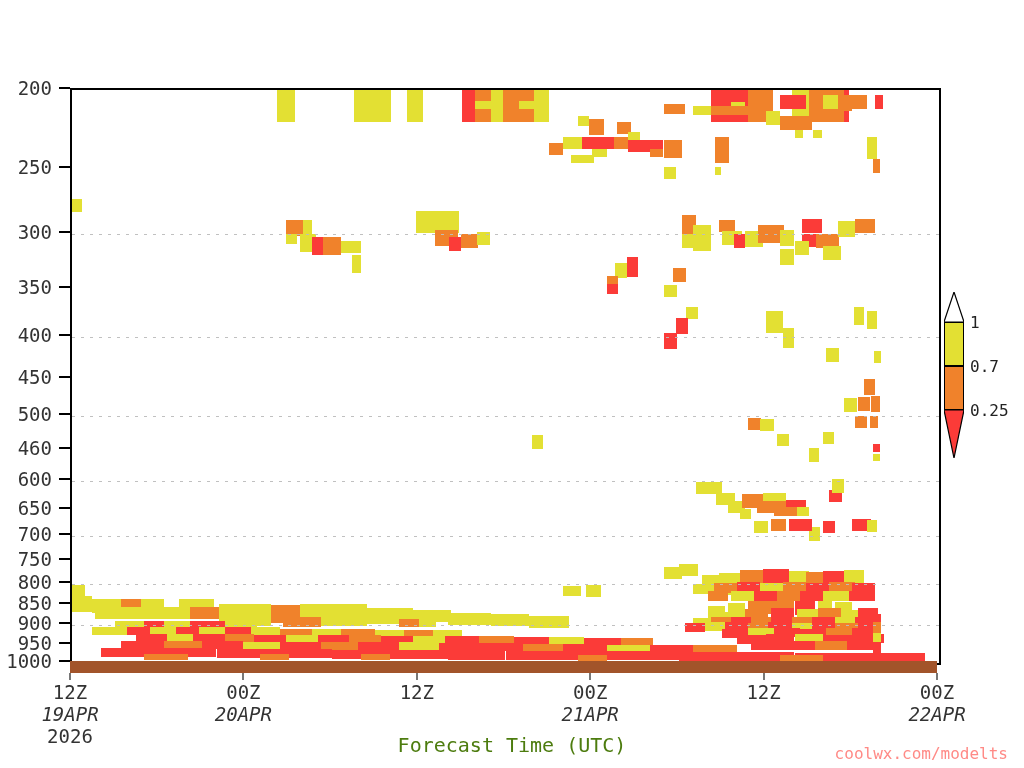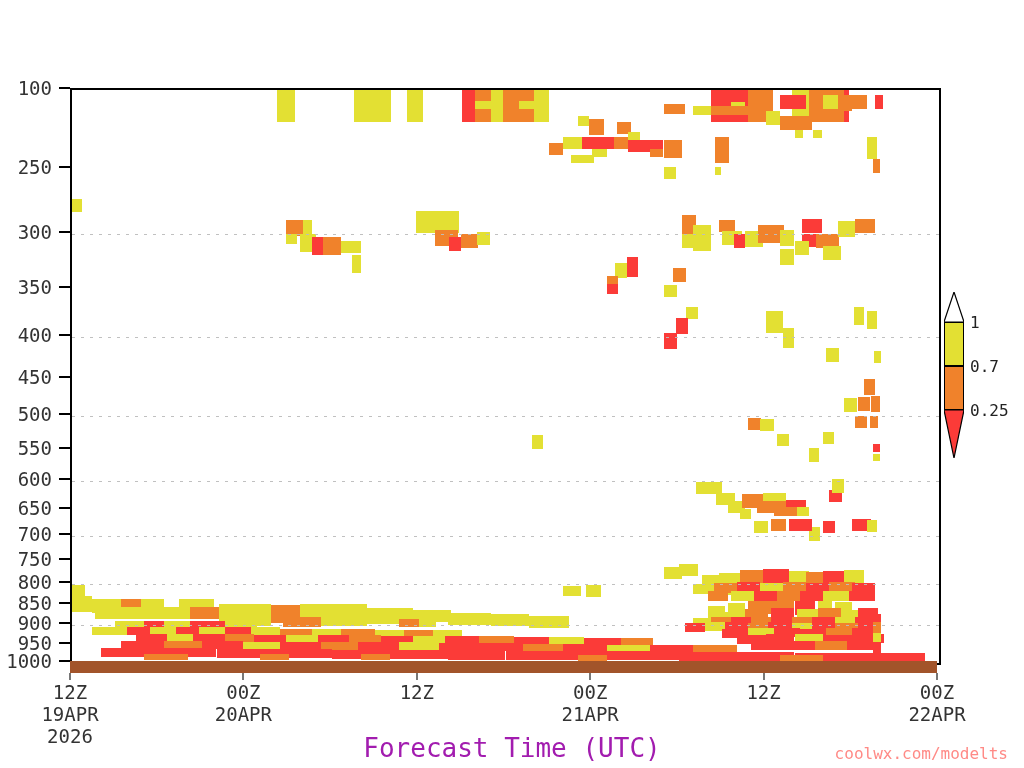--- a/index.html
+++ b/index.html
@@ -26,49 +26,49 @@
   .ylab{position:absolute;right:0;text-align:right;font-size:19px;color:#333;
         white-space:nowrap;transform:translateY(-50%);}
   #yaxis{position:absolute;left:0;top:0;width:70px;height:768px;}
   #ytk{position:absolute;left:70px;top:88px;width:14px;height:573px;}
   .ytk{position:absolute;left:0;width:11px;height:2px;background:#000;}
 
   
   .xtk{position:absolute;width:2px;height:7px;background:#777;top:673px;}
   .xlab{position:absolute;top:681px;font-size:19px;color:#333;white-space:nowrap;
         transform:translateX(-50%);text-align:center;}
-  .xlab .l2{display:block;}
+  .xlab .l2{display:block;font-style:italic;}
   .xlab .l3{display:block;}
 
   .axtitle{position:absolute;left:0;top:733px;width:1024px;text-align:center;
-           font-size:26px;color:#a21caf;}
+           font-size:20px;color:#4d7c0f;}
   .credit{position:absolute;right:16px;top:744px;font-size:16px;color:#ff8a86;}
 
   
   #cbar{position:absolute;left:944px;top:322px;width:20px;height:134px;}
   .cbseg{position:absolute;left:0;width:20px;border:1px solid #000;box-sizing:border-box;}
   .cbarrow{position:absolute;left:0;width:0;height:0;}
   .cblab{position:absolute;left:26px;font-size:16px;color:#222;white-space:nowrap;
          transform:translateY(-50%);}
 </style>
 </head>
 <body>
 
 <div id="root">
 
 
   <div id="yaxis">
-      <div class="ylab" style="top: 88px; right: 18px;">100</div>
+      <div class="ylab" style="top: 88px; right: 18px;">200</div>
       <div class="ylab" style="top: 167.445px; right: 18px;">250</div>
       <div class="ylab" style="top: 232.356px; right: 18px;">300</div>
       <div class="ylab" style="top: 287.237px; right: 18px;">350</div>
       <div class="ylab" style="top: 334.778px; right: 18px;">400</div>
       <div class="ylab" style="top: 376.711px; right: 18px;">450</div>
       <div class="ylab" style="top: 414.222px; right: 18px;">500</div>
-      <div class="ylab" style="top: 448.155px; right: 18px;">550</div>
+      <div class="ylab" style="top: 448.155px; right: 18px;">460</div>
       <div class="ylab" style="top: 479.133px; right: 18px;">600</div>
       <div class="ylab" style="top: 507.631px; right: 18px;">650</div>
       <div class="ylab" style="top: 534.015px; right: 18px;">700</div>
       <div class="ylab" style="top: 558.578px; right: 18px;">750</div>
       <div class="ylab" style="top: 581.555px; right: 18px;">800</div>
       <div class="ylab" style="top: 603.139px; right: 18px;">850</div>
       <div class="ylab" style="top: 623.489px; right: 18px;">900</div>
       <div class="ylab" style="top: 642.738px; right: 18px;">950</div>
       <div class="ylab" style="top: 661px; right: 18px;">1000</div>
     </div>

